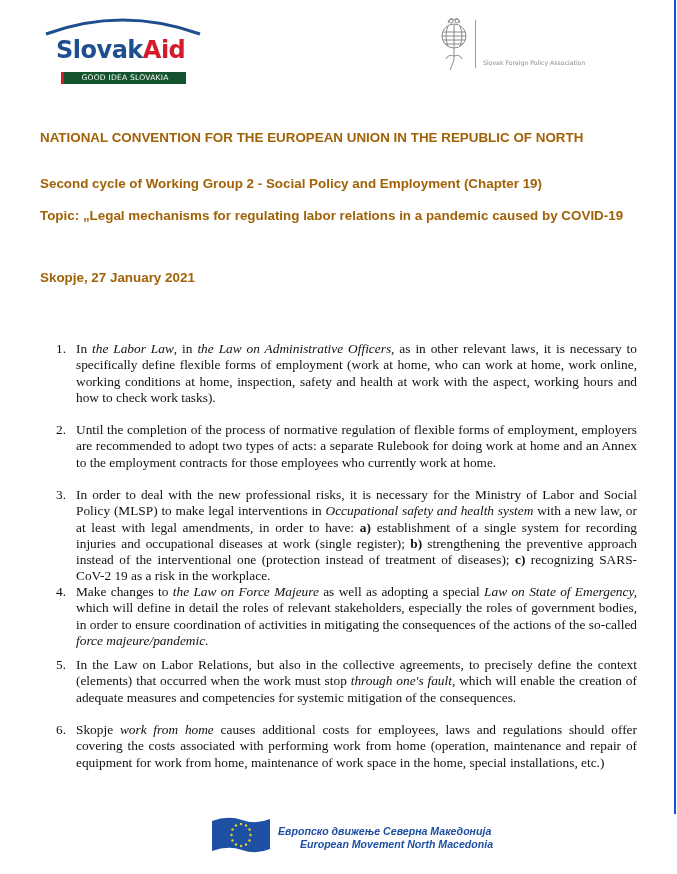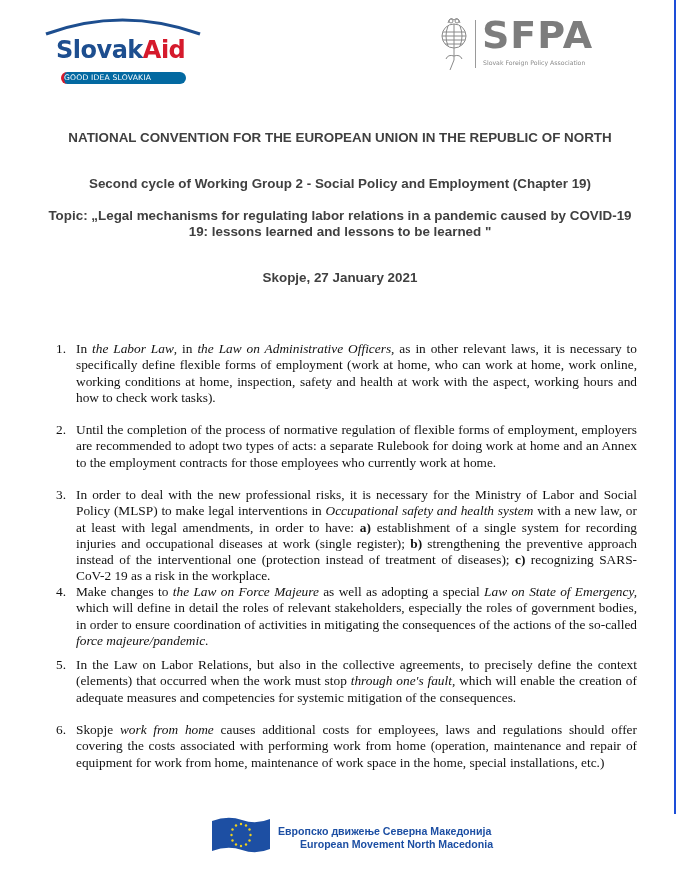--- a/index.html
+++ b/index.html
@@ -4,40 +4,40 @@
 <style>
   html, body { margin: 0; padding: 0; background: #ffffff; }
   body { width: 677px; height: 874px; position: relative; overflow: hidden; }
   .page { position: absolute; left: 0; top: 0; width: 674px; height: 814px; background: #fff; border-right: 2px solid #1d4ed8; }
   
   .slovakaid { position: absolute; left: 40px; top: 12px; width: 165px; height: 70px; }
   .sa-arc { position: absolute; left: 0; top: 0; }
   .sa-word { position: absolute; left: 16px; top: 26px; font-family: "DejaVu Sans", sans-serif; font-weight: bold; font-size: 24px; letter-spacing: -0.5px; line-height: 1; }
   .sa-slovak { color: #1d4e8f; }
   .sa-aid { color: #d51a2c; }
-  .sa-bar { position: absolute; left: 21px; top: 60px; width: 125px; height: 12px; background: #0369a1; border-left: 3px solid #d51a2c; color: #fff; font-family: "DejaVu Sans", sans-serif; font-size: 7.6px; line-height: 12px; text-align: left; letter-spacing: 0.2px; box-sizing: border-box; border-radius: 6px; }
+  .sa-bar { position: absolute; left: 21px; top: 60px; width: 125px; height: 12px; background: #14532d; border-left: 3px solid #d51a2c; color: #fff; font-family: "DejaVu Sans", sans-serif; font-size: 7.6px; line-height: 12px; text-align: center; letter-spacing: 0.2px; box-sizing: border-box; }
   .sfpa { position: absolute; left: 436px; top: 12px; width: 180px; height: 60px; }
   .sfpa-flower { position: absolute; left: 0; top: 2px; }
   .sfpa-divider { position: absolute; left: 39px; top: 8px; width: 1px; height: 48px; background: #9a9a9a; }
   .sfpa-letters { position: absolute; left: 46px; top: 4px; font-family: "DejaVu Sans", sans-serif; font-weight: bold; font-size: 38px; color: #7d7d7d; letter-spacing: 1px; line-height: 1; }
   .sfpa-sub { position: absolute; left: 47px; top: 47px; font-family: "DejaVu Sans", sans-serif; font-size: 6.2px; color: #8a8a8a; white-space: nowrap; }
   
-  .hd { position: absolute; left: 40px; width: 600px; text-align: center; font-family: "Liberation Sans", sans-serif; font-weight: bold; color: #404040; font-size: 13.4px; line-height: 16px; }
+  .hd { position: absolute; left: 40px; width: 600px; font-family: "Liberation Sans", sans-serif; font-weight: bold; color: #a16207; font-size: 13.4px; line-height: 16px; }
   .hd .it { }
   
   .list { position: absolute; left: 56px; width: 581px; font-family: "Liberation Serif", serif; font-size: 13.35px; line-height: 16.3px; color: #111; }
   .item { position: absolute; left: 0; width: 581px; }
   .num { position: absolute; left: 0; top: 0; }
   .txt { margin-left: 20px; text-align: justify; }
   .txt i { font-style: italic; }
   .txt b { font-weight: bold; }
   
   .emnm { position: absolute; left: 210px; top: 815px; width: 270px; height: 42px; }
   .eu-flag { position: absolute; left: 0; top: 0; }
-  .emnm-line1, .emnm-line2 { position: absolute; left: 68px; font-family: "Liberation Sans", sans-serif; font-weight: bold; font-size: 10.6px; color: #1d4fa3; white-space: nowrap; line-height: 12px; }
+  .emnm-line1, .emnm-line2 { position: absolute; left: 68px; font-family: "Liberation Sans", sans-serif; font-style: italic; font-weight: bold; font-size: 10.6px; color: #1d4fa3; white-space: nowrap; line-height: 12px; }
   .emnm-line1 { top: 10px; }
   .emnm-line2 { top: 23px; margin-left: 22px; }
 </style>
 </head>
 <body>
 
 <div class="page">
 
   <div class="slovakaid">
     <svg class="sa-arc" width="165" height="30" viewBox="0 0 165 30">
@@ -53,35 +53,33 @@
         <circle cx="18" cy="22" r="12"></circle>
         <path d="M7 18 H29 M6 22 H30 M7 26 H29 M9 30 H27"></path>
         <path d="M18 10 V34 M12 12 Q8 22 12 32 M24 12 Q28 22 24 32"></path>
         <path d="M12 9 Q14 2 18 6 Q22 2 24 9"></path>
         <circle cx="15" cy="7" r="2"></circle>
           <circle cx="21" cy="7" r="2"></circle>
         <path d="M18 34 L18 46 M18 42 Q12 40 10 45 M18 42 Q24 40 26 45 M18 46 L14 56"></path>
       </g>
     </svg>
     <div class="sfpa-divider"></div>
-    <div class="sfpa-letters">SFPA</div>
     <div class="sfpa-sub">Slovak Foreign Policy Association</div>
   </div>
 
   <div class="hd" style="top:130px;">
     <div>NATIONAL CONVENTION FOR THE EUROPEAN UNION IN THE REPUBLIC OF NORTH</div>
   </div>
 
   <div class="hd" style="top:176px;">
     <span class="it">Second cycle of Working Group 2 - Social Policy and Employment (Chapter 19)</span>
   </div>
 
   <div class="hd" style="top:208px;">
     <div><span class="it">Topic:</span><span> „Legal mechanisms for regulating labor relations in a pandemic caused by COVID-19</span></div>
-    <div>19: lessons learned and lessons to be learned "</div>
   </div>
 
   <div class="hd" style="top:270px;">
     <span class="it">Skopje, 27 January 2021</span>
   </div>
 
 
   <div class="list" style="top:0;">
 
     <div class="item" style="top:341px;">

